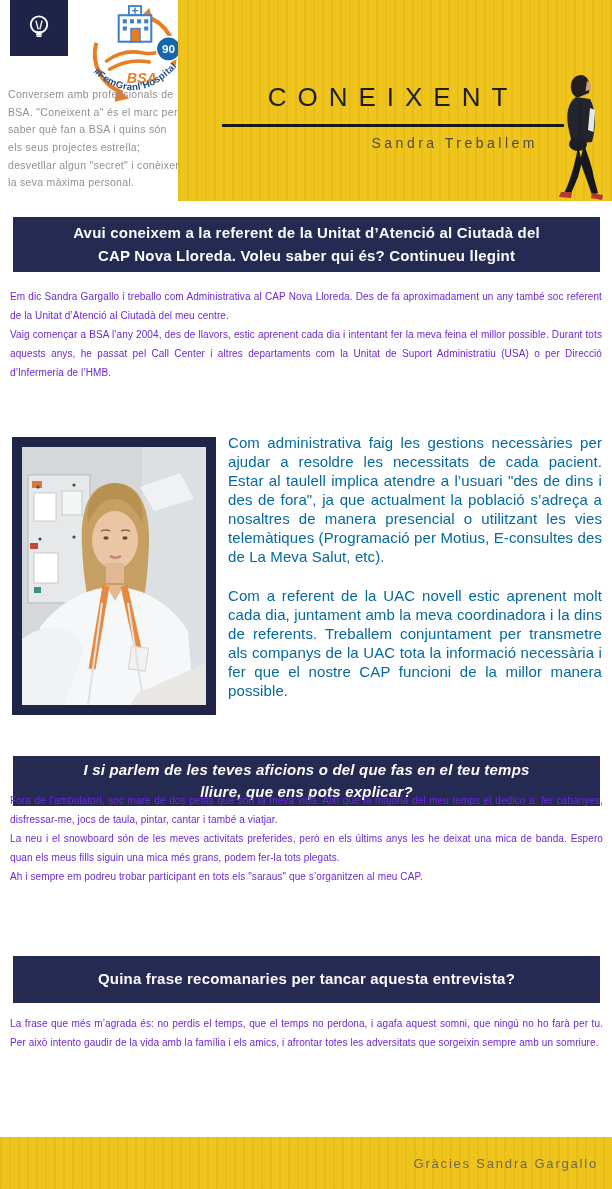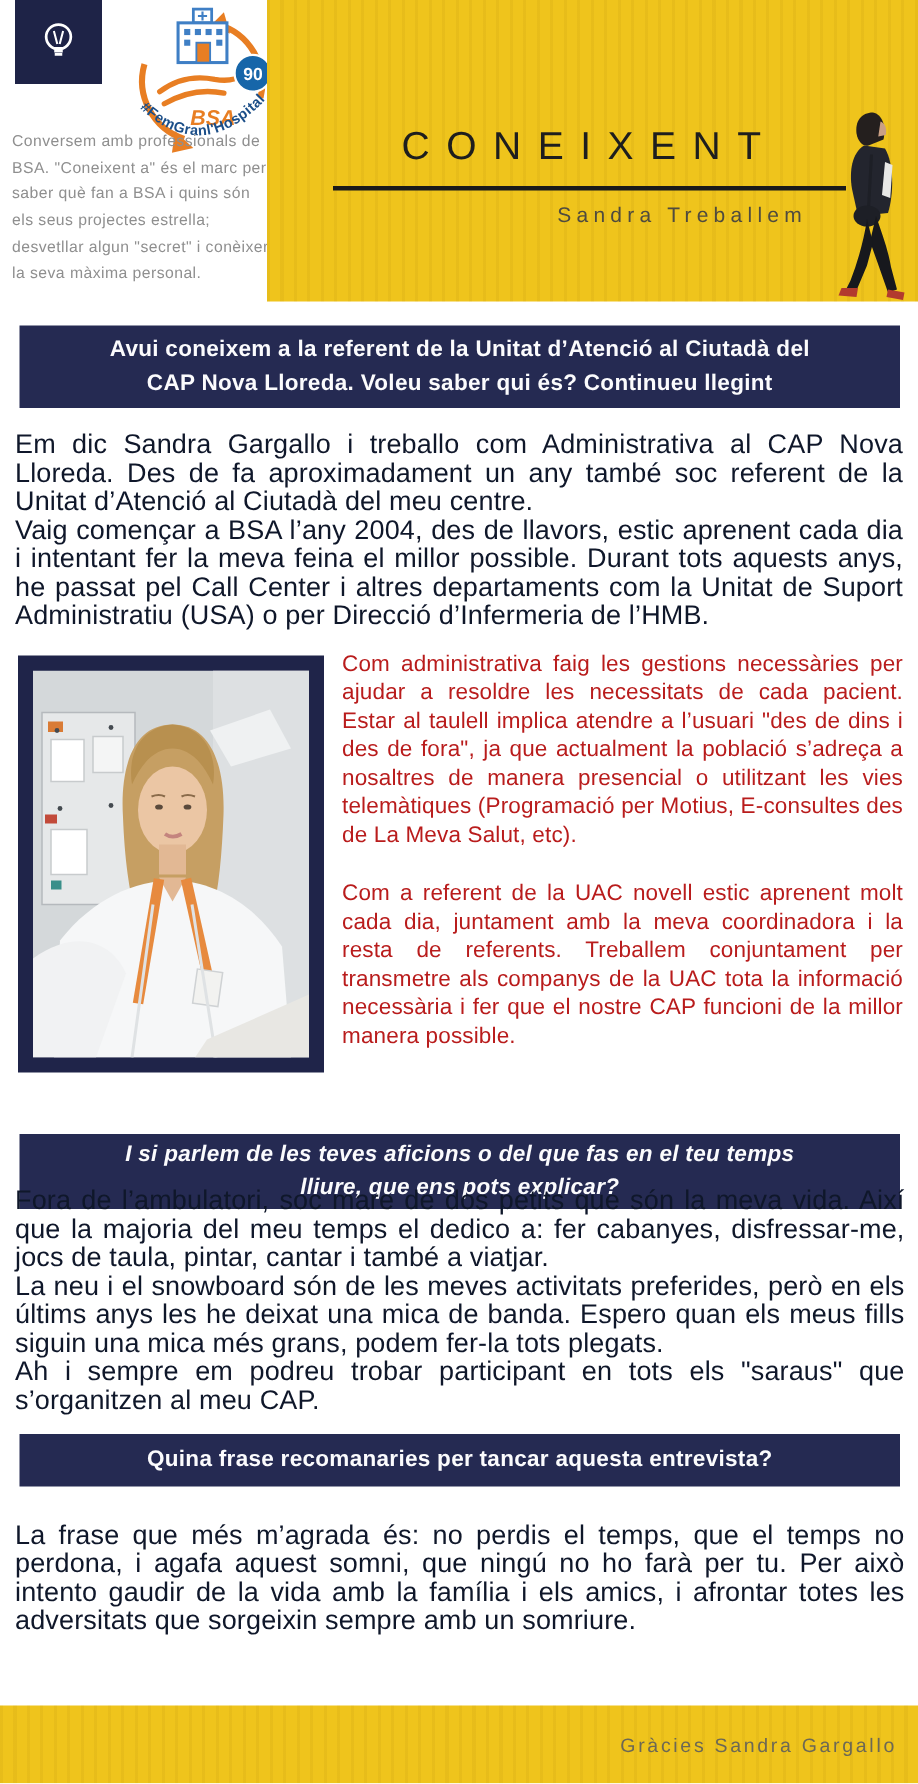--- a/index.html
+++ b/index.html
@@ -21,29 +21,29 @@
   .hero-line{position:absolute;top:124px;left:44px;width:342px;height:3px;background:#1a1a1a;}
   .hero-sub{position:absolute;top:135px;right:74px;font-size:14px;letter-spacing:3.5px;color:#4f4b3f;}
   .walker{position:absolute;right:2px;bottom:0;}
   
   .banner{position:absolute;left:13px;width:587px;background:#252A52;color:#fbfbfd;
     font-weight:bold;font-size:15px;line-height:1.5;letter-spacing:.2px;
     display:flex;align-items:center;justify-content:center;text-align:center;
     white-space:pre-line;box-sizing:border-box;padding:4px 30px;}
   .banner1{top:217px;height:55px;}
   .banner2{top:756px;height:50px;font-style:italic;}
-  .banner3{top:956px;height:35px;}
+  .banner3{top:956px;height:47px;}
   
-  .body{position:absolute;margin:0;color:#0f172a;font-size:18px;line-height:19px;
+  .body{position:absolute;margin:0;color:#6d28d9;font-size:10px;line-height:19px;
     text-align:justify;white-space:pre-line;letter-spacing:.1px;}
   .p1{left:10px;top:287px;width:592px;}
   .p3{left:10px;top:791px;width:593px;}
   .p4{left:10px;top:1014px;width:593px;}
   .rightcol{position:absolute;left:228px;top:433px;width:374px;}
-  .rightcol p{margin:0 0 20px 0;color:#b91c1c;font-size:15px;line-height:19px;
+  .rightcol p{margin:0 0 20px 0;color:#0369a1;font-size:15px;line-height:19px;
     text-align:justify;letter-spacing:.1px;}
   
   .photo-frame{position:absolute;left:12px;top:437px;width:204px;height:278px;
     background:#1F2449;box-sizing:border-box;padding:10px;}
   .photo-frame svg{display:block;width:184px;height:258px;}
   
   .footer{position:absolute;left:0;top:1137px;width:612px;height:52px;
     background-color:#EFC41C;
     background-image:repeating-linear-gradient(90deg, rgba(140,100,0,.08) 0 2px, rgba(255,255,255,0) 2px 9px);
     display:flex;align-items:center;justify-content:flex-end;
@@ -165,21 +165,21 @@
         <rect x="108" y="200" width="17" height="23" fill="#f2f2f0" stroke="#cfd2d4" transform="rotate(8 116 211)"></rect>
         <path d="M80 156 L66 258 M106 156 L122 258" stroke="#dfe2e4" stroke-width="2" fill="none"></path>
         <path d="M0 192 C28 172 52 180 62 202 L42 258 L0 258 Z" fill="#f1f2f3"></path>
         <polygon points="116,246 184,216 184,258 108,258" fill="#e8e7e3"></polygon>
       </g>
     </svg>
   </div>
 
   <div class="rightcol">
     <p>Com administrativa faig les gestions necessàries per ajudar a resoldre les necessitats de cada pacient. Estar al taulell implica atendre a l’usuari "des de dins i des de fora", ja que actualment la població s’adreça a nosaltres de manera presencial o utilitzant les vies telemàtiques (Programació per Motius, E-consultes des de La Meva Salut, etc).</p>
-    <p>Com a referent de la UAC novell estic aprenent molt cada dia, juntament amb la meva coordinadora i la resta de referents. Treballem conjuntament per transmetre als companys de la UAC tota la informació necessària i fer que el nostre CAP funcioni de la millor manera possible.</p>
+    <p>Com a referent de la UAC novell estic aprenent molt cada dia, juntament amb la meva coordinadora i la dins de referents. Treballem conjuntament per transmetre als companys de la UAC tota la informació necessària i fer que el nostre CAP funcioni de la millor manera possible.</p>
   </div>
 
   <div class="banner banner2">I si parlem de les teves aficions o del que fas en el teu temps
 lliure, que ens pots explicar?</div>
 
   <p class="body p3">Fora de l’ambulatori, soc mare de dos petits que són la meva vida. Així que la majoria del meu temps el dedico a: fer cabanyes, disfressar-me, jocs de taula, pintar, cantar i també a viatjar.
 La neu i el snowboard són de les meves activitats preferides, però en els últims anys les he deixat una mica de banda. Espero quan els meus fills siguin una mica més grans, podem fer-la tots plegats.
 Ah i sempre em podreu trobar participant en tots els "saraus" que s’organitzen al meu CAP.</p>
 
   <div class="banner banner3">Quina frase recomanaries per tancar aquesta entrevista?</div>

